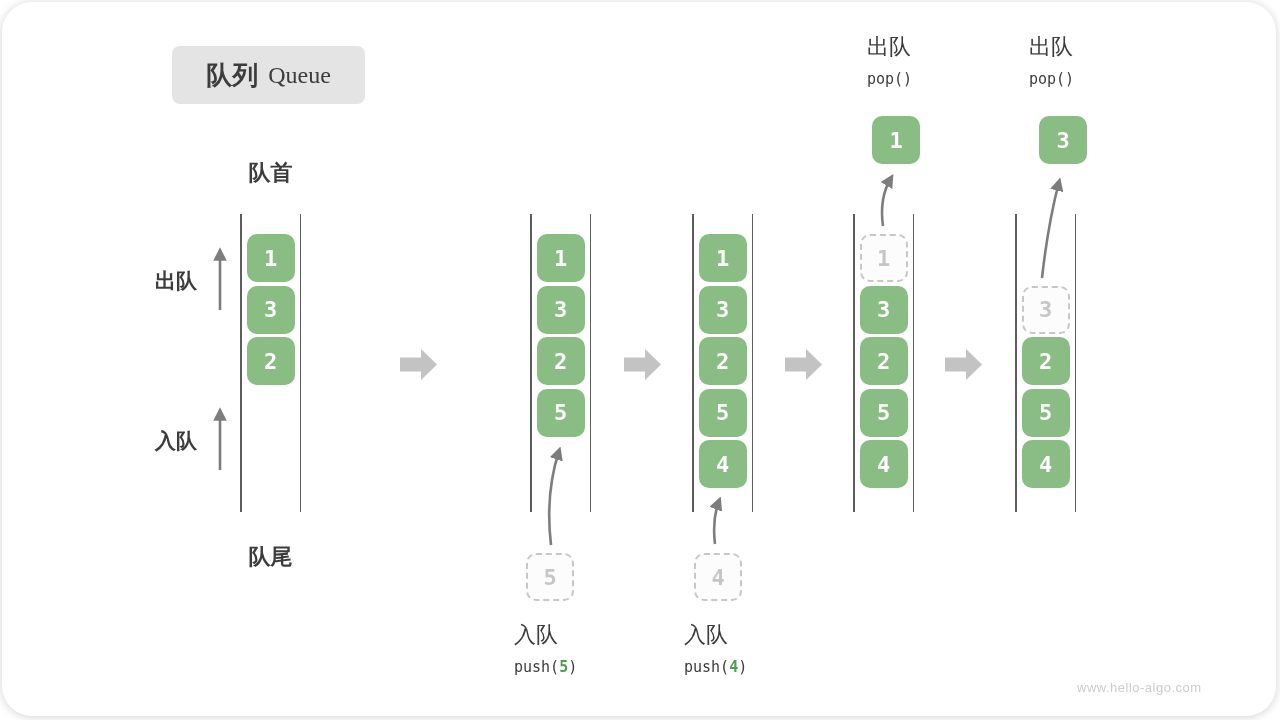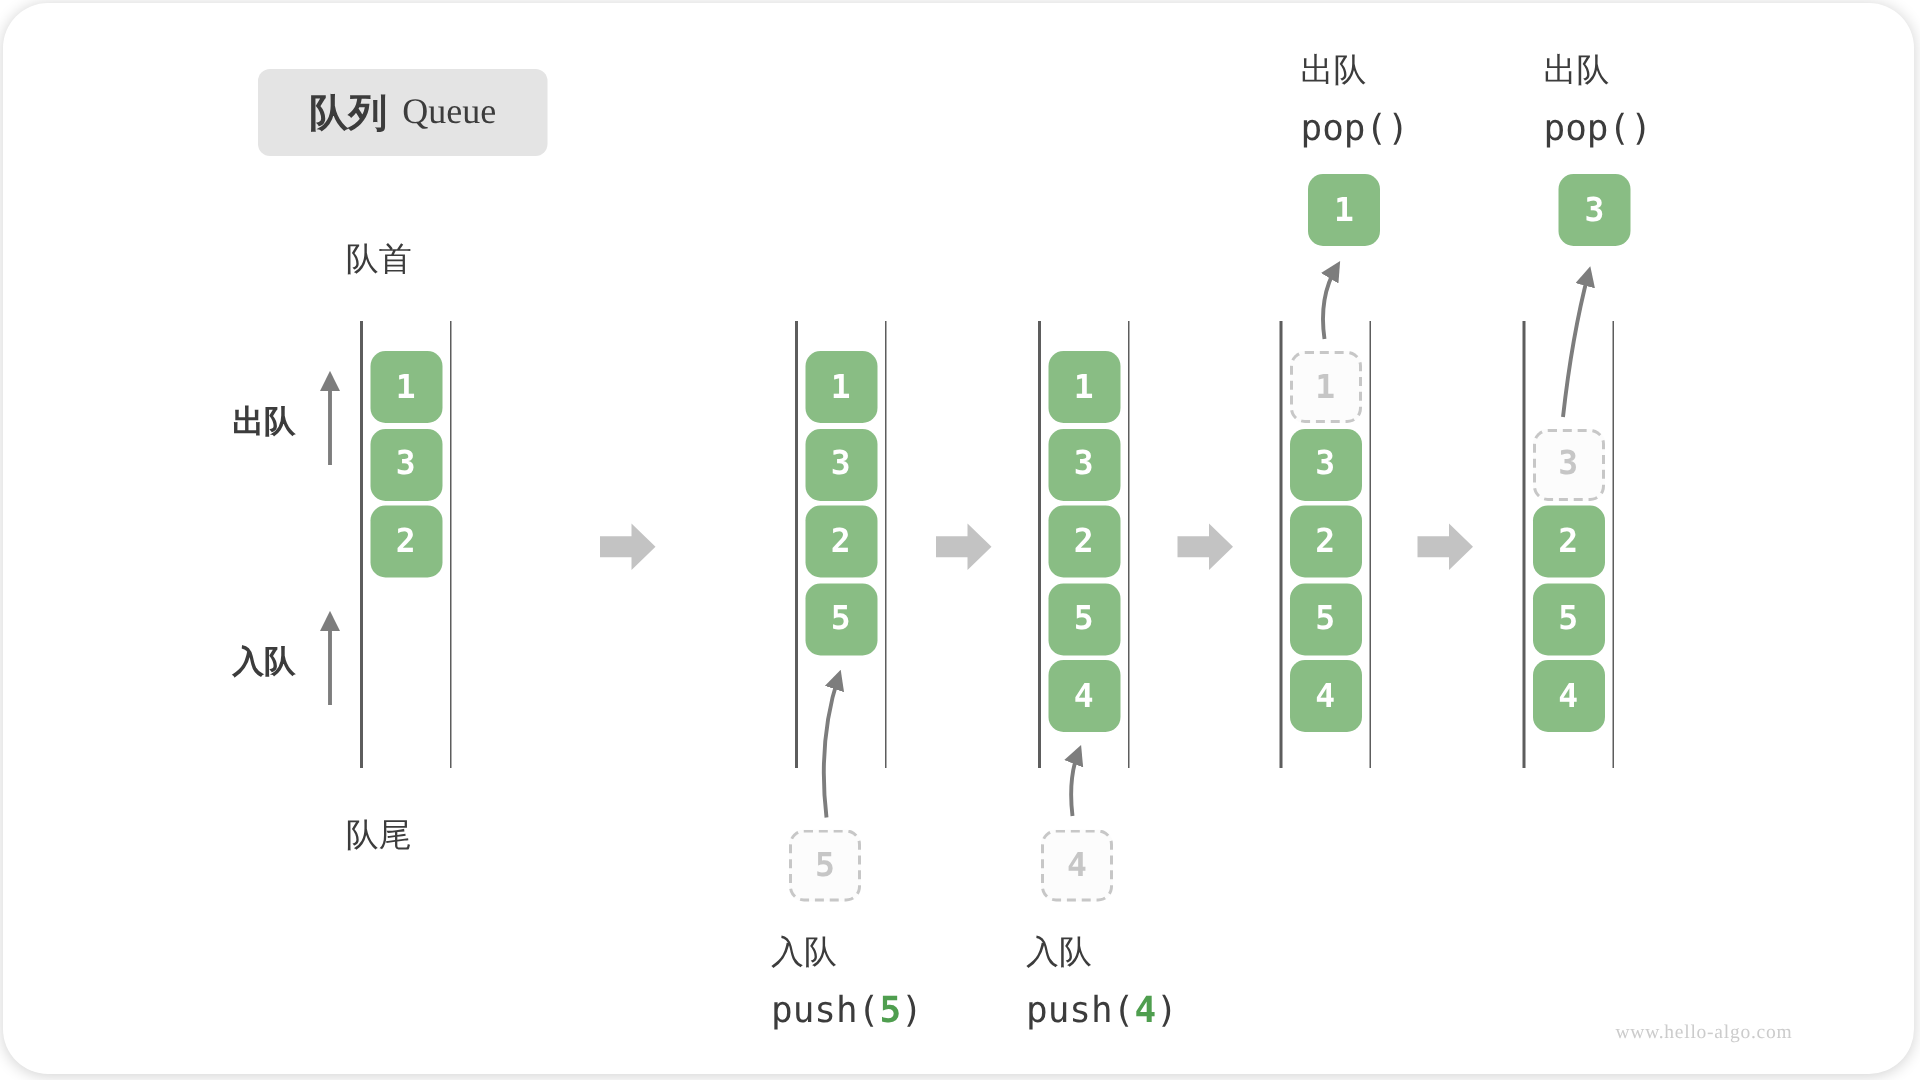--- a/index.html
+++ b/index.html
@@ -44,25 +44,25 @@
     color: var(--ink, #3c3c3c);
   }
   .title-en {
     font-family: Liberation Serif, serif;
     font-size: 24px;
     color: var(--ink, #3c3c3c);
   }
   
   .end-label {
     position: absolute;
-    left: 200px;
+    left: 218px;
     width: 101px;
     text-align: center;
     font-size: 22px;
-    font-weight: 400;
+    font-weight: 700;
     color: var(--ink, #3c3c3c);
   }
   .end-label.front { top: 156px; }
   .end-label.rear  { top: 540px; text-align: center; }
   
   .side-label {
     position: absolute;
     left: 153px;
     width: 56px;
     font-size: 21px;
@@ -141,35 +141,35 @@
   
   .op-label {
     position: absolute;
     color: var(--ink, #3c3c3c);
     font-size: 22px;
     line-height: 1.18;
   }
   .op-label .code {
     margin-top: 11px;
     font-family: "DejaVu Sans Mono", "Liberation Mono", monospace;
-    font-size: 24px;
+    font-size: 15px;
   }
   .op-label .arg {
     color: var(--green_dark, #4f9e4f);
     font-weight: 700;
   }
   .op-pop-4 { left: 865px;  top: 32px; }
   .op-pop-5 { left: 1027px; top: 32px; }
   .op-push-2 { left: 512px; top: 620px; }
   .op-push-3 { left: 682px; top: 620px; }
   
   .watermark {
     position: absolute;
     left: 1075px; top: 678px;
-    font-family: Liberation Serif, serif;
+    font-family: Liberation Sans, sans-serif;
     font-size: 13px;
     letter-spacing: 0.5px;
     color: var(--watermark, #cccccc);
   }
   .flow-arrow { fill: var(--block_arrow, #c3c3c3); }
   .thin-arrow { stroke: var(--arrow, #7d7d7d); stroke-width: 2.6; fill: none; }
 </style>
 </head>
 <body>
 

